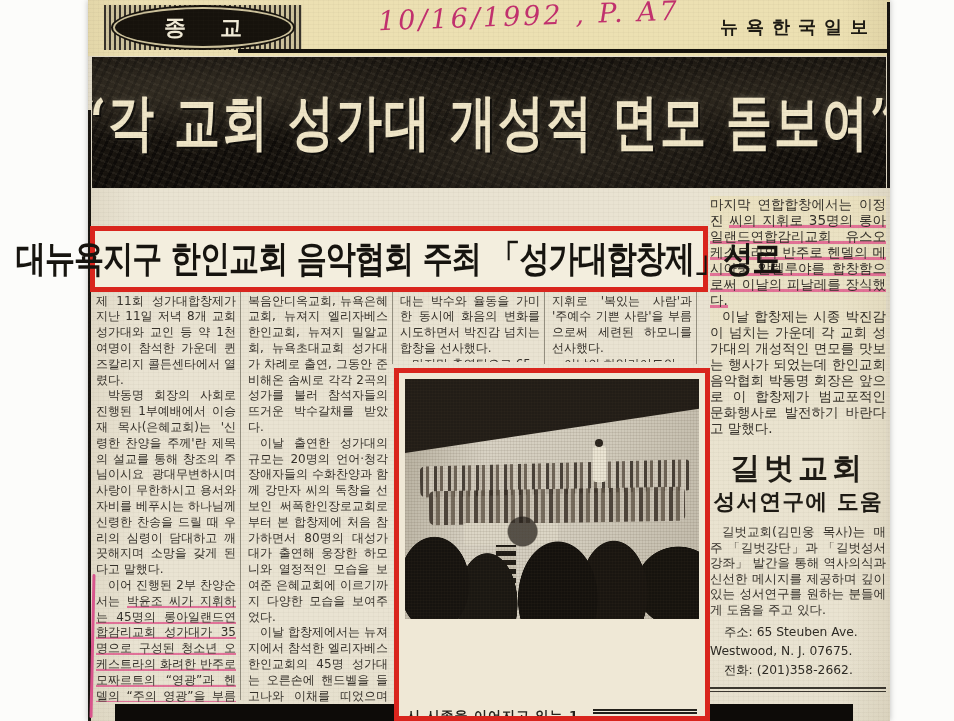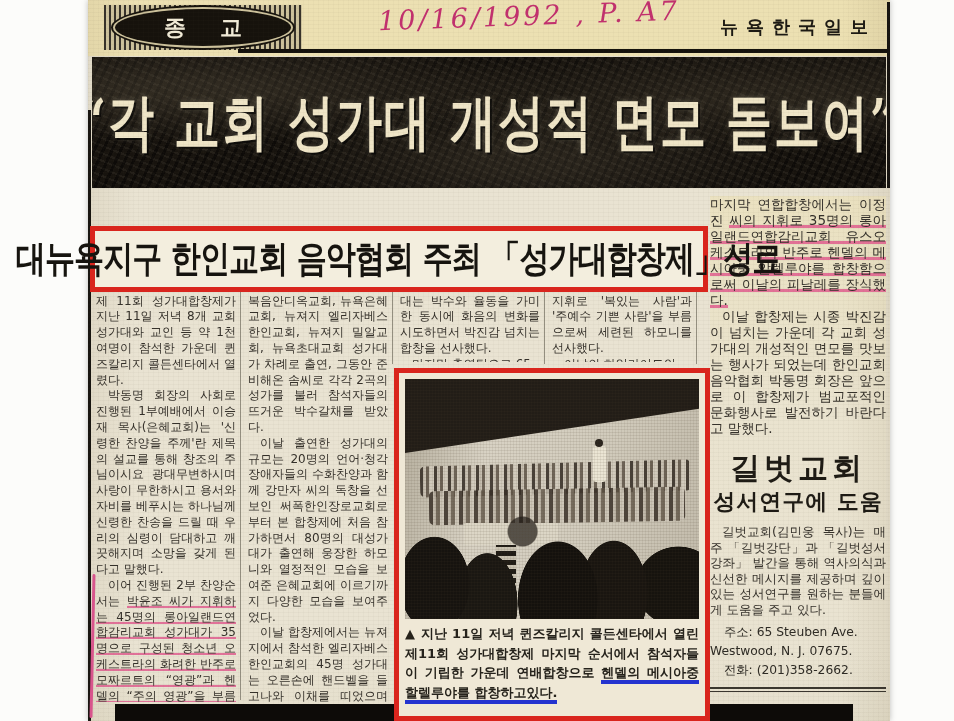--- a/index.html
+++ b/index.html
@@ -204,21 +204,24 @@
         <div class="ph-wall"></div>
         <div class="ph-choir-r1"></div>
         <div class="ph-choir-r2"></div>
         <div class="ph-conductor"></div>
         <div class="ph-stage"></div>
         <div class="ph-stairs"></div>
         <div class="ph-fg"></div>
         <div class="ph-top"></div>
         <div class="ph-grain"></div>
       </div>
-      <p class="caption"><span>▲ 지난 11일 저녁 퀸즈칼리지 콜든센타에서 열린 제11회 성가대합창제 마지막 순서에서 참석자들이 기립한 가운데 연배합창으로 </span><span class="blue-u">헨델의 메시아중 할렐루야를 합창하고있다.</span></p>
+      <div class="cutoff">
+        <span>시 시종을 이어지고 있는 1</span>
+        <span class="cutoff-rule"></span>
+      </div>
     </div>
 
     <div class="bottom-strip"></div>
     <div class="left-edge"></div>
     <div class="right-edge"></div>
     <div class="grain"></div>
   </div>
 </div>
 
 </body></html>

